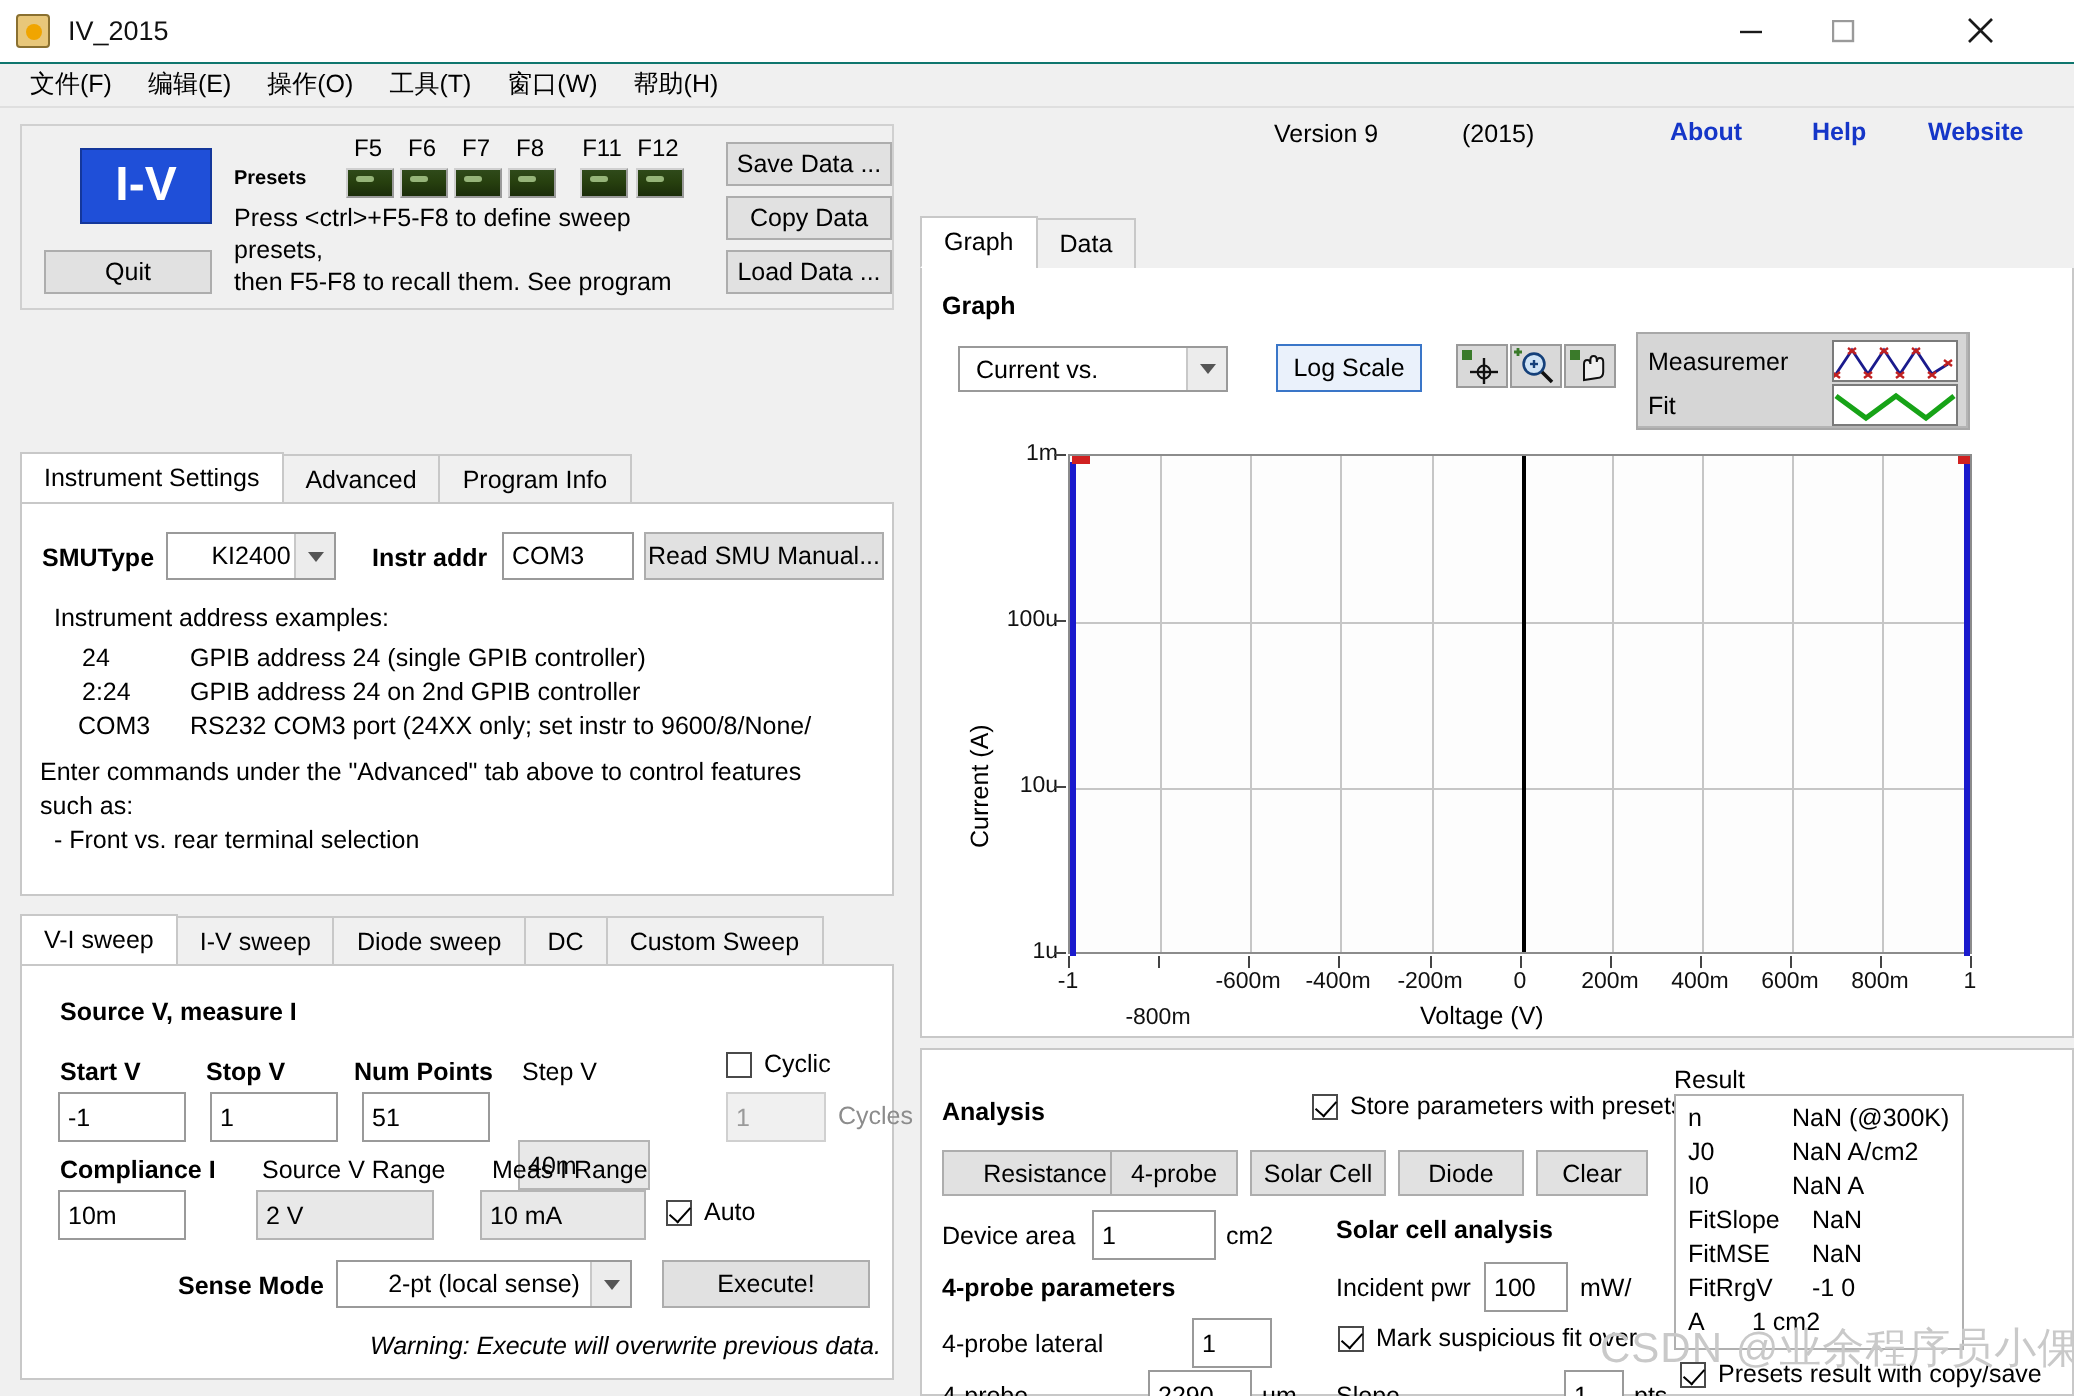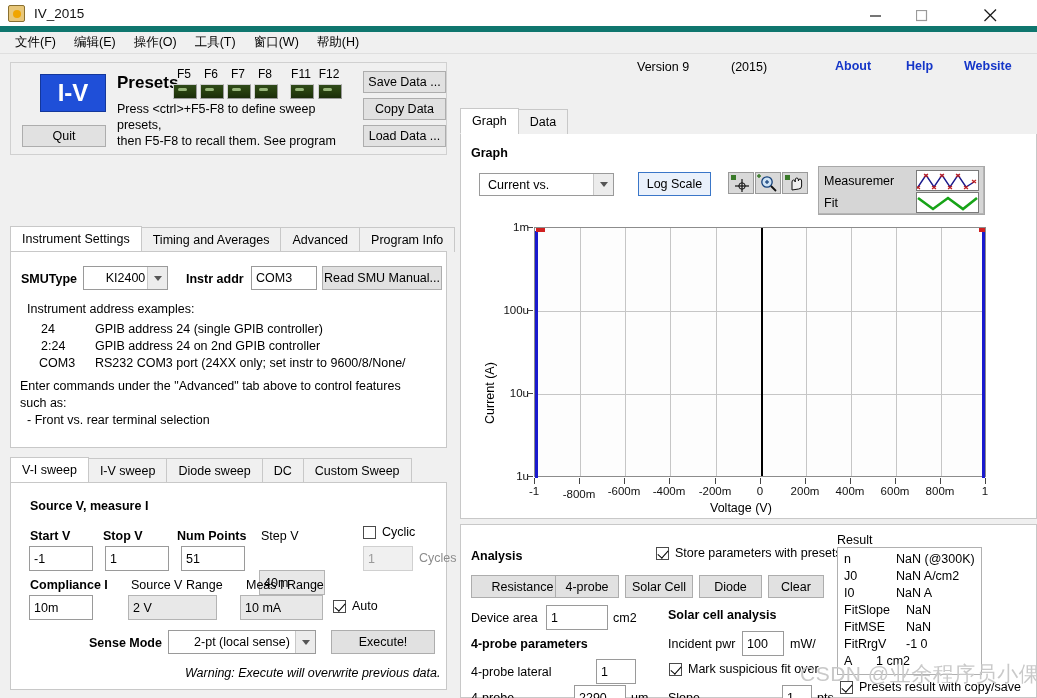--- a/index.html
+++ b/index.html
@@ -8,21 +8,21 @@
     width:1037px; height:698px;
     font-family:"Liberation Sans", sans-serif;
     font-size:12.5px; color:#000;
     background:#ffffff;
     overflow:hidden;
     position:relative;
   }
   
   .titlebar {
     height:32px; display:flex; align-items:center;
-    background:#ffffff; border-bottom:6px solid #0f766e;
+    background:#ffffff; border-bottom:1px solid #0f766e;
     position:relative;
   }
   .app-icon {
     width:17px; height:17px; margin-left:8px; margin-right:9px;
     background:#e8c77a; border:1px solid #8a7030; border-radius:2px;
     position:relative; flex:0 0 auto;
   }
   .app-icon::after{
     content:""; position:absolute; left:4px; top:4px; width:8px; height:8px;
     border-radius:50%; background:#f0a500;
@@ -58,21 +58,21 @@
     background:#1f4fd8; color:#fff; font-weight:bold; font-size:24px;
     display:flex; align-items:center; justify-content:center; letter-spacing:0px;
     border:1px solid #14379b;
   }
   .btn {
     background:#e1e1e1; border:1px solid #adadad; color:#000;
     font-size:12.5px; display:flex; align-items:center; justify-content:center;
     text-align:center;
   }
   #quit-btn { position:absolute; left:11px; top:62px; width:84px; height:22px; }
-  .presets-label { position:absolute; left:106px; top:10px; font-weight:bold; font-size:17px; }
+  .presets-label { position:absolute; left:106px; top:21px; font-weight:bold; font-size:10px; }
   .fkey { position:absolute; font-size:12px; text-align:center; width:22px; }
   .led {
     position:absolute; width:24px; height:15px;
     background:linear-gradient(180deg,#2f4a1a 0%,#27400f 45%,#1b2d0a 100%);
     border:1px solid #9a9a9a; border-top-color:#cfcfcf; border-left-color:#cfcfcf;
   }
   .led::after{
     content:""; position:absolute; left:4px; top:3px; width:9px; height:3px;
     background:#a9c98c; border-radius:2px; opacity:.85;
   }
@@ -260,21 +260,20 @@
       <span>then F5-F8 to recall them.  See program</span>
     </div>
 
     <div class="btn" id="save-data-btn">Save Data ...</div>
     <div class="btn" id="copy-data-btn">Copy Data</div>
     <div class="btn" id="load-data-btn">Load Data ...</div>
   </div>
 
   <div class="tabstrip" id="instr-tabs">
     <div class="tab active">Instrument Settings</div>
-    <div class="tab">Timing and Averages</div>
     <div class="tab">Advanced</div>
     <div class="tab">Program Info</div>
   </div>
 
   <div id="instr-panel">
     <div class="lbl b" style="left:10px; top:20px;">SMUType</div>
     <div class="combo" style="left:72px; top:14px; width:85px; height:24px;">
       <span>KI2400</span>
       <span class="arrowbox">
           <i class="caret"></i>
@@ -462,21 +461,21 @@
     <div class="tickmark" style="left:208px; top:344px; height:6px;"></div>
     <div class="tickmark" style="left:254px; top:344px; height:6px;"></div>
     <div class="tickmark" style="left:299px; top:344px; height:6px;"></div>
     <div class="tickmark" style="left:344px; top:344px; height:6px;"></div>
     <div class="tickmark" style="left:389px; top:344px; height:6px;"></div>
     <div class="tickmark" style="left:434px; top:344px; height:6px;"></div>
     <div class="tickmark" style="left:479px; top:344px; height:6px;"></div>
     <div class="tickmark" style="left:524px; top:344px; height:6px;"></div>
 
     <div class="axis-tick-label" style="left:53px;  top:351px; width:40px;">-1</div>
-    <div class="axis-tick-label" style="left:93px;  top:354px; width:50px;">-800m</div>
+    <div class="axis-tick-label" style="left:93px;  top:369px; width:50px;">-800m</div>
     <div class="axis-tick-label" style="left:138px; top:351px; width:50px;">-600m</div>
     <div class="axis-tick-label" style="left:183px; top:351px; width:50px;">-400m</div>
     <div class="axis-tick-label" style="left:229px; top:351px; width:50px;">-200m</div>
     <div class="axis-tick-label" style="left:279px; top:351px; width:40px;">0</div>
     <div class="axis-tick-label" style="left:319px; top:351px; width:50px;">200m</div>
     <div class="axis-tick-label" style="left:364px; top:351px; width:50px;">400m</div>
     <div class="axis-tick-label" style="left:409px; top:351px; width:50px;">600m</div>
     <div class="axis-tick-label" style="left:454px; top:351px; width:50px;">800m</div>
     <div class="axis-tick-label" style="left:504px; top:351px; width:40px;">1</div>
 

